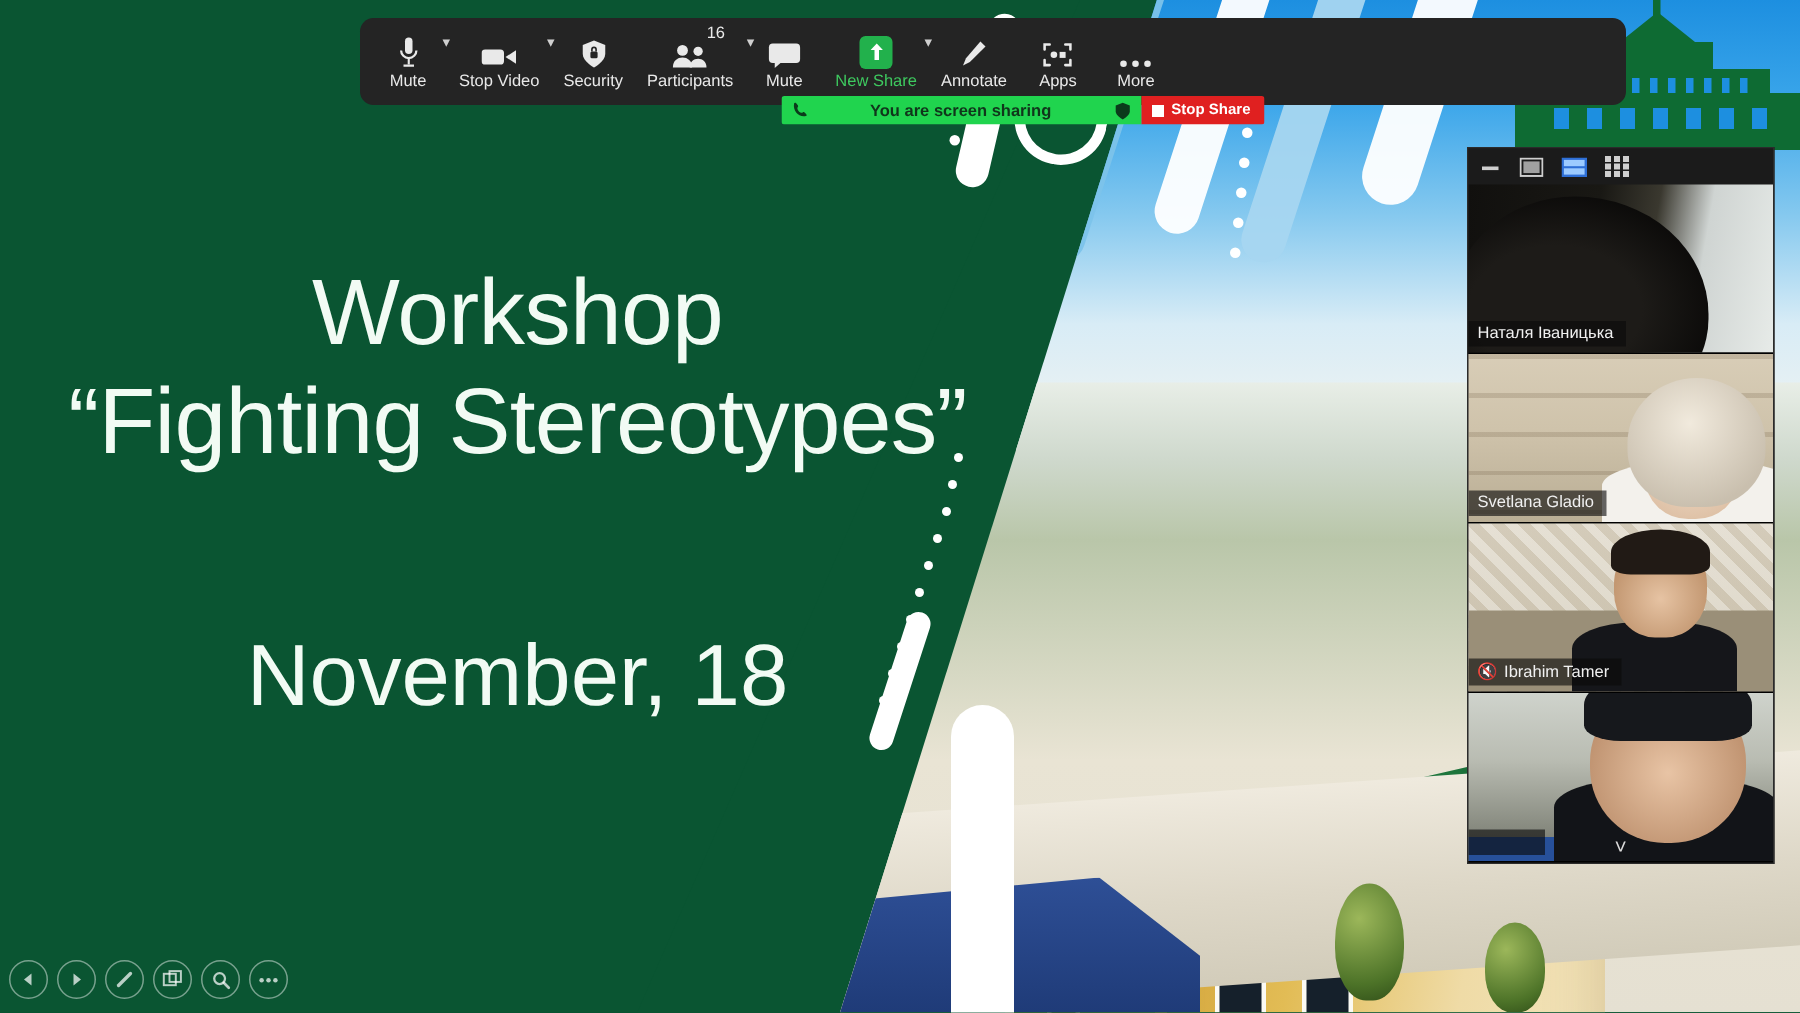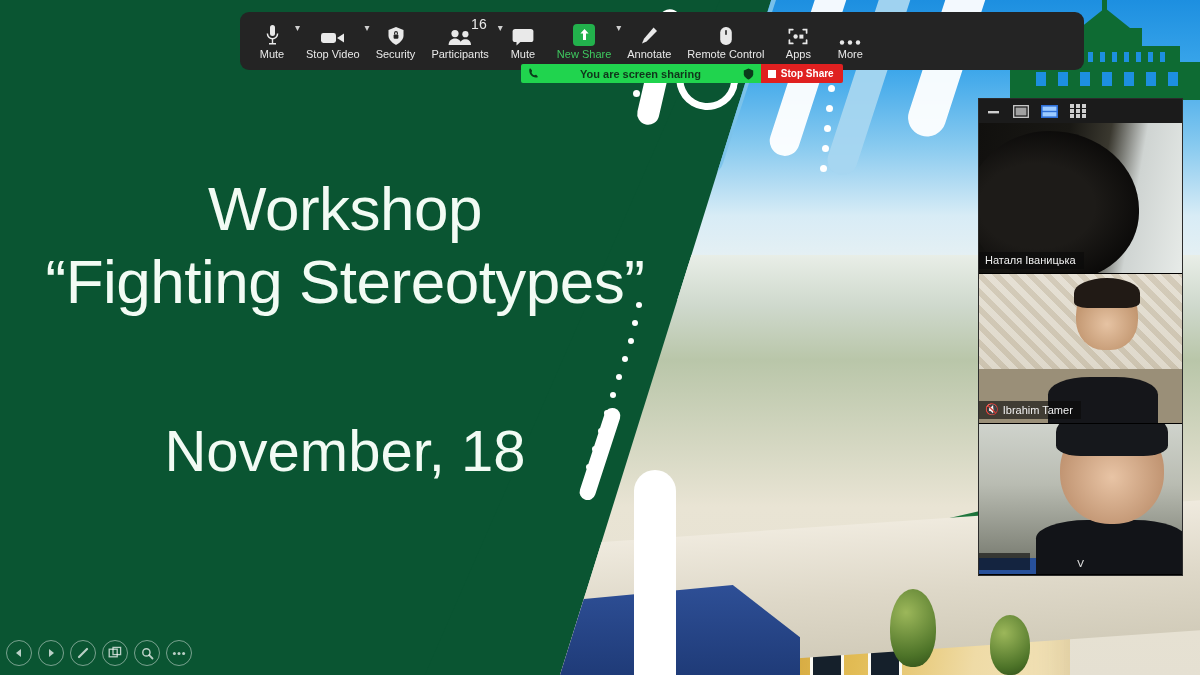--- a/index.html
+++ b/index.html
@@ -130,21 +130,21 @@
     align-items:center; justify-content:center; gap:2px;
     color:#e9e9e9; min-width:52px; padding:4px 8px 5px;
   }
   .tb-icon { height:24px; display:flex; align-items:flex-end; justify-content:center; }
   .tb-label { font-size:11px; line-height:12px; white-space:nowrap; }
   .tb-caret {
     position:absolute; right:-2px; top:10px; color:#cfcfcf; font-size:10px;
   }
   .tb-badge {
     position:absolute; top:4px; left:calc(50% + 11px);
-    font-size:14px; color:#e9e9e9;
+    font-size:11px; color:#e9e9e9;
   }
   .tb-green .tb-label { color:#3ec95f; }
   .newshare-sq {
     width:22px; height:22px; border-radius:4px; background:#22b14c;
     display:flex; align-items:center; justify-content:center;
   }
 
   
   #share-banner {
     position:absolute; left:521px; top:64px; height:19px;
@@ -439,29 +439,20 @@
 
   <div class="tb-item">
     <div class="tb-icon">
       <svg width="20" height="20" viewBox="0 0 20 20" fill="#e9e9e9">
         <path d="M14.6 1.6 L18 5 L7.6 15.4 L3 17.6 L5 12.8 Z"></path>
       </svg>
     </div>
     <div class="tb-label">Annotate</div>
   </div>
 
-  <div class="tb-item">
-    <div class="tb-icon">
-      <svg width="14" height="20" viewBox="0 0 14 20" fill="#e9e9e9">
-        <rect x="1.2" y="1" width="11.6" height="18" rx="5.6"></rect>
-        <rect x="6.2" y="4" width="1.6" height="5" rx=".8" fill="#242424"></rect>
-      </svg>
-    </div>
-    <div class="tb-label">Remote Control</div>
-  </div>
 
   <div class="tb-item">
     <div class="tb-icon">
       <svg width="20" height="19" viewBox="0 0 20 19" fill="none" stroke="#e9e9e9" stroke-width="1.7" stroke-linecap="round">
         <path d="M1.4 6 V2.6 H4.8"></path>
           <path d="M15.2 2.6 H18.6 V6"></path>
         <path d="M18.6 13 V16.4 H15.2"></path>
           <path d="M4.8 16.4 H1.4 V13"></path>
         <circle cx="7.6" cy="9.5" r="2.2" fill="#e9e9e9" stroke="none"></circle>
         <rect x="11.4" y="7.6" width="4" height="4" fill="#e9e9e9" stroke="none"></rect>
@@ -538,20 +529,29 @@
     </span>
   </div>
 
   <div class="tile t1">
     <div class="blob"></div>
     <div class="tile-name">
       <span>Наталя Іваницька</span>
     </div>
   </div>
 
+  <div class="tile t2">
+    <div class="shelf"></div>
+    <div class="shirt"></div>
+    <div class="face"></div>
+    <div class="hair"></div>
+    <div class="tile-name">
+      <span>Svetlana Gladio</span>
+    </div>
+  </div>
 
   <div class="tile t3">
     <div class="pattern"></div>
     <div class="sofa"></div>
     <div class="torso"></div>
     <div class="head"></div>
     <div class="hairm"></div>
     <div class="tile-name">
       <span class="mic-muted">🔇</span>
       <span>Ibrahim Tamer</span>

